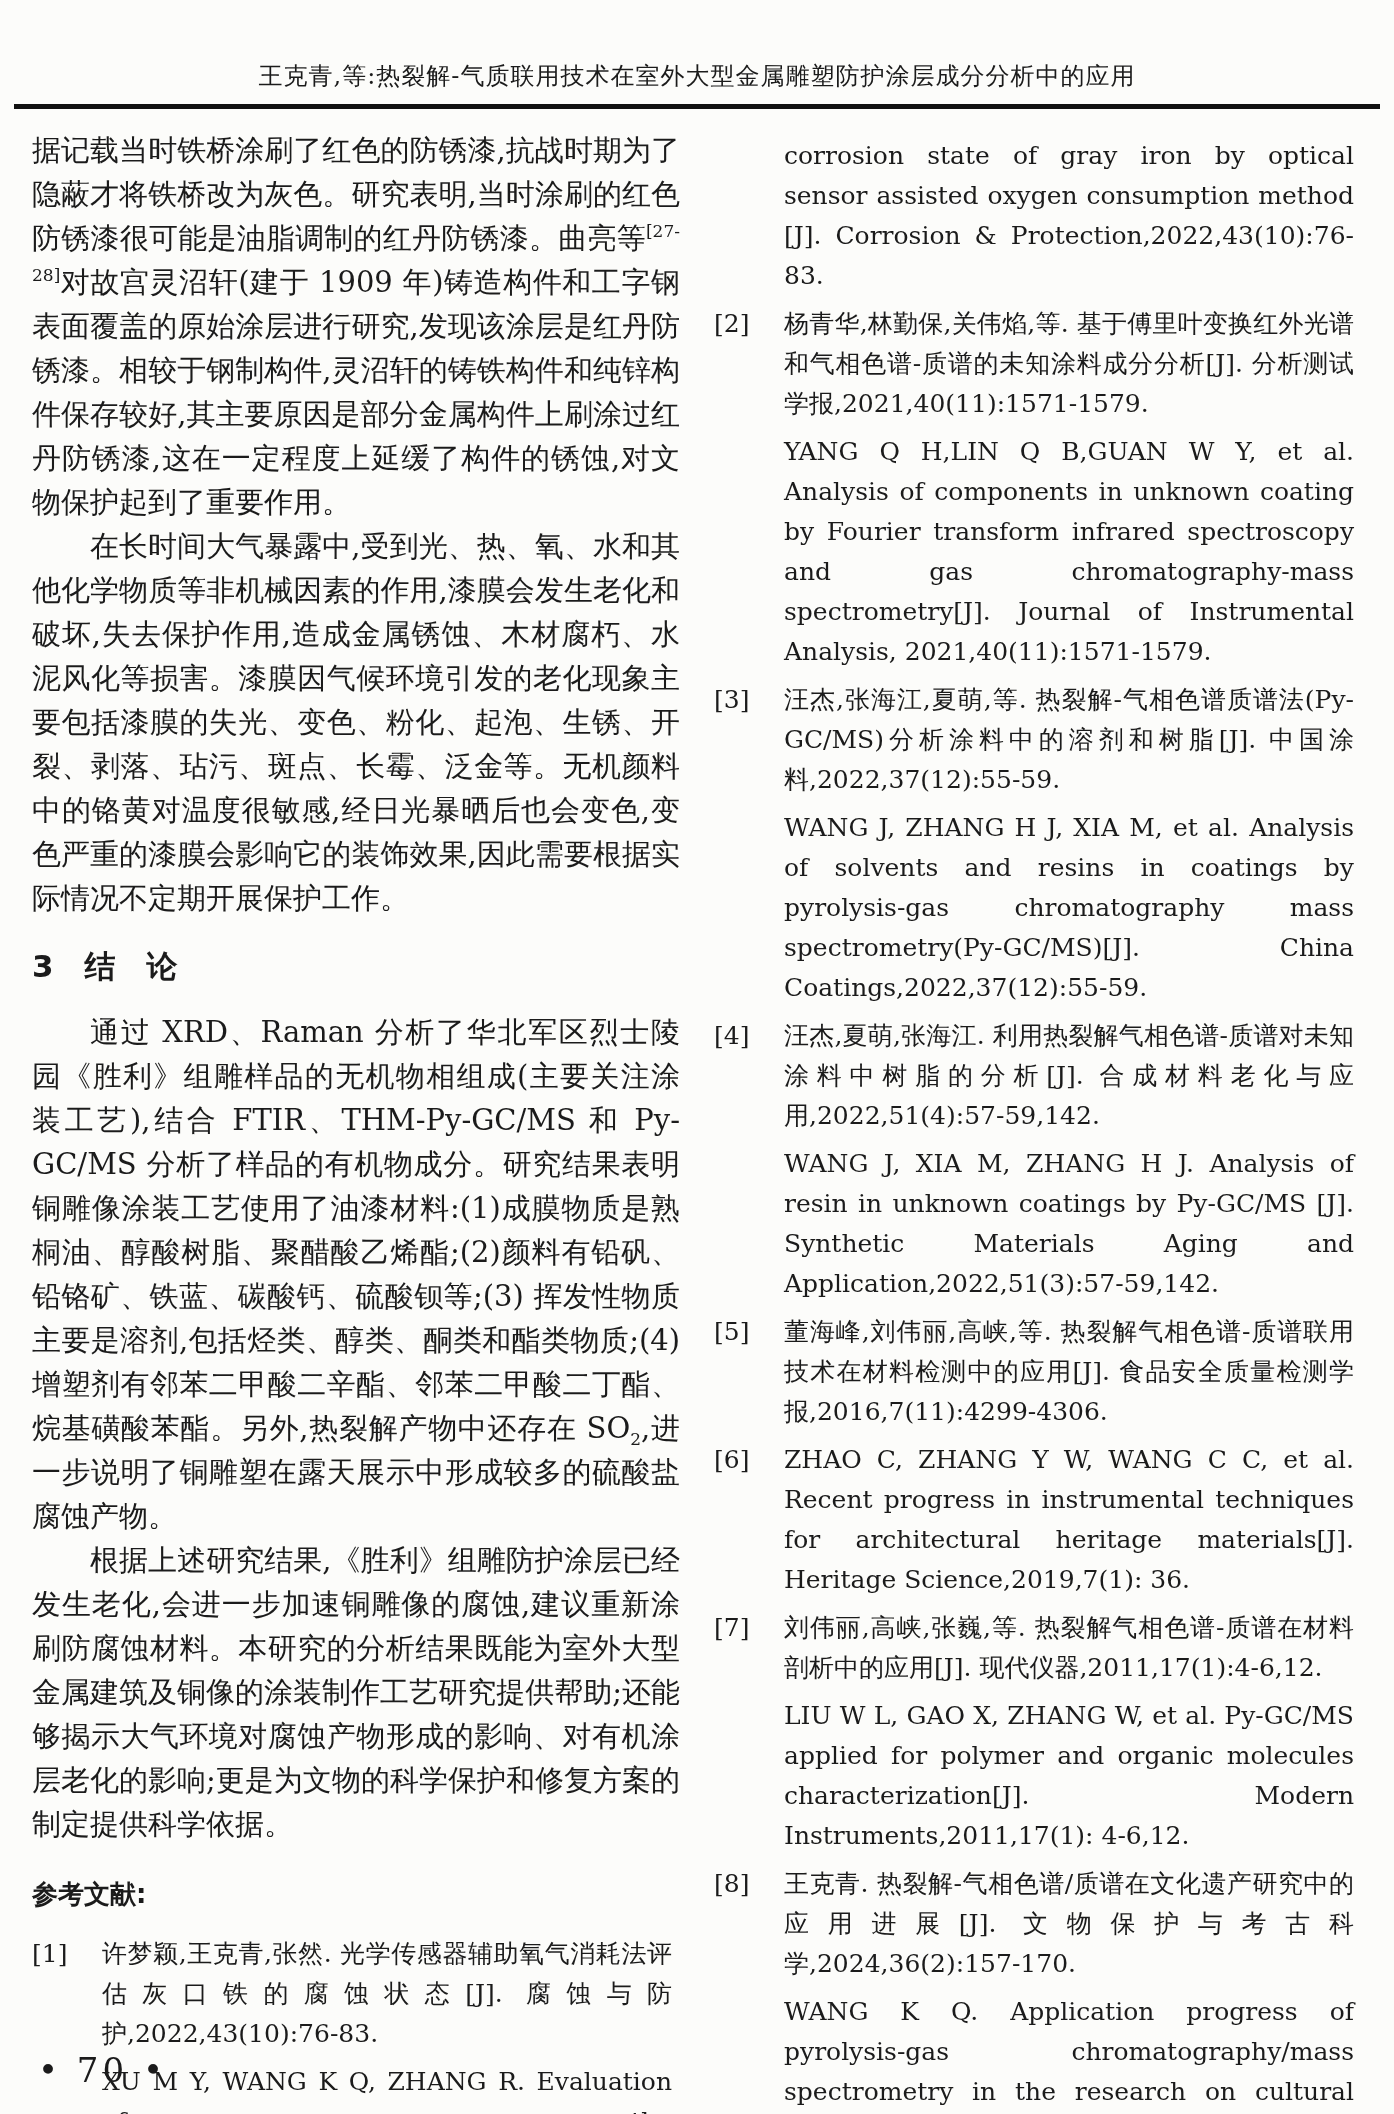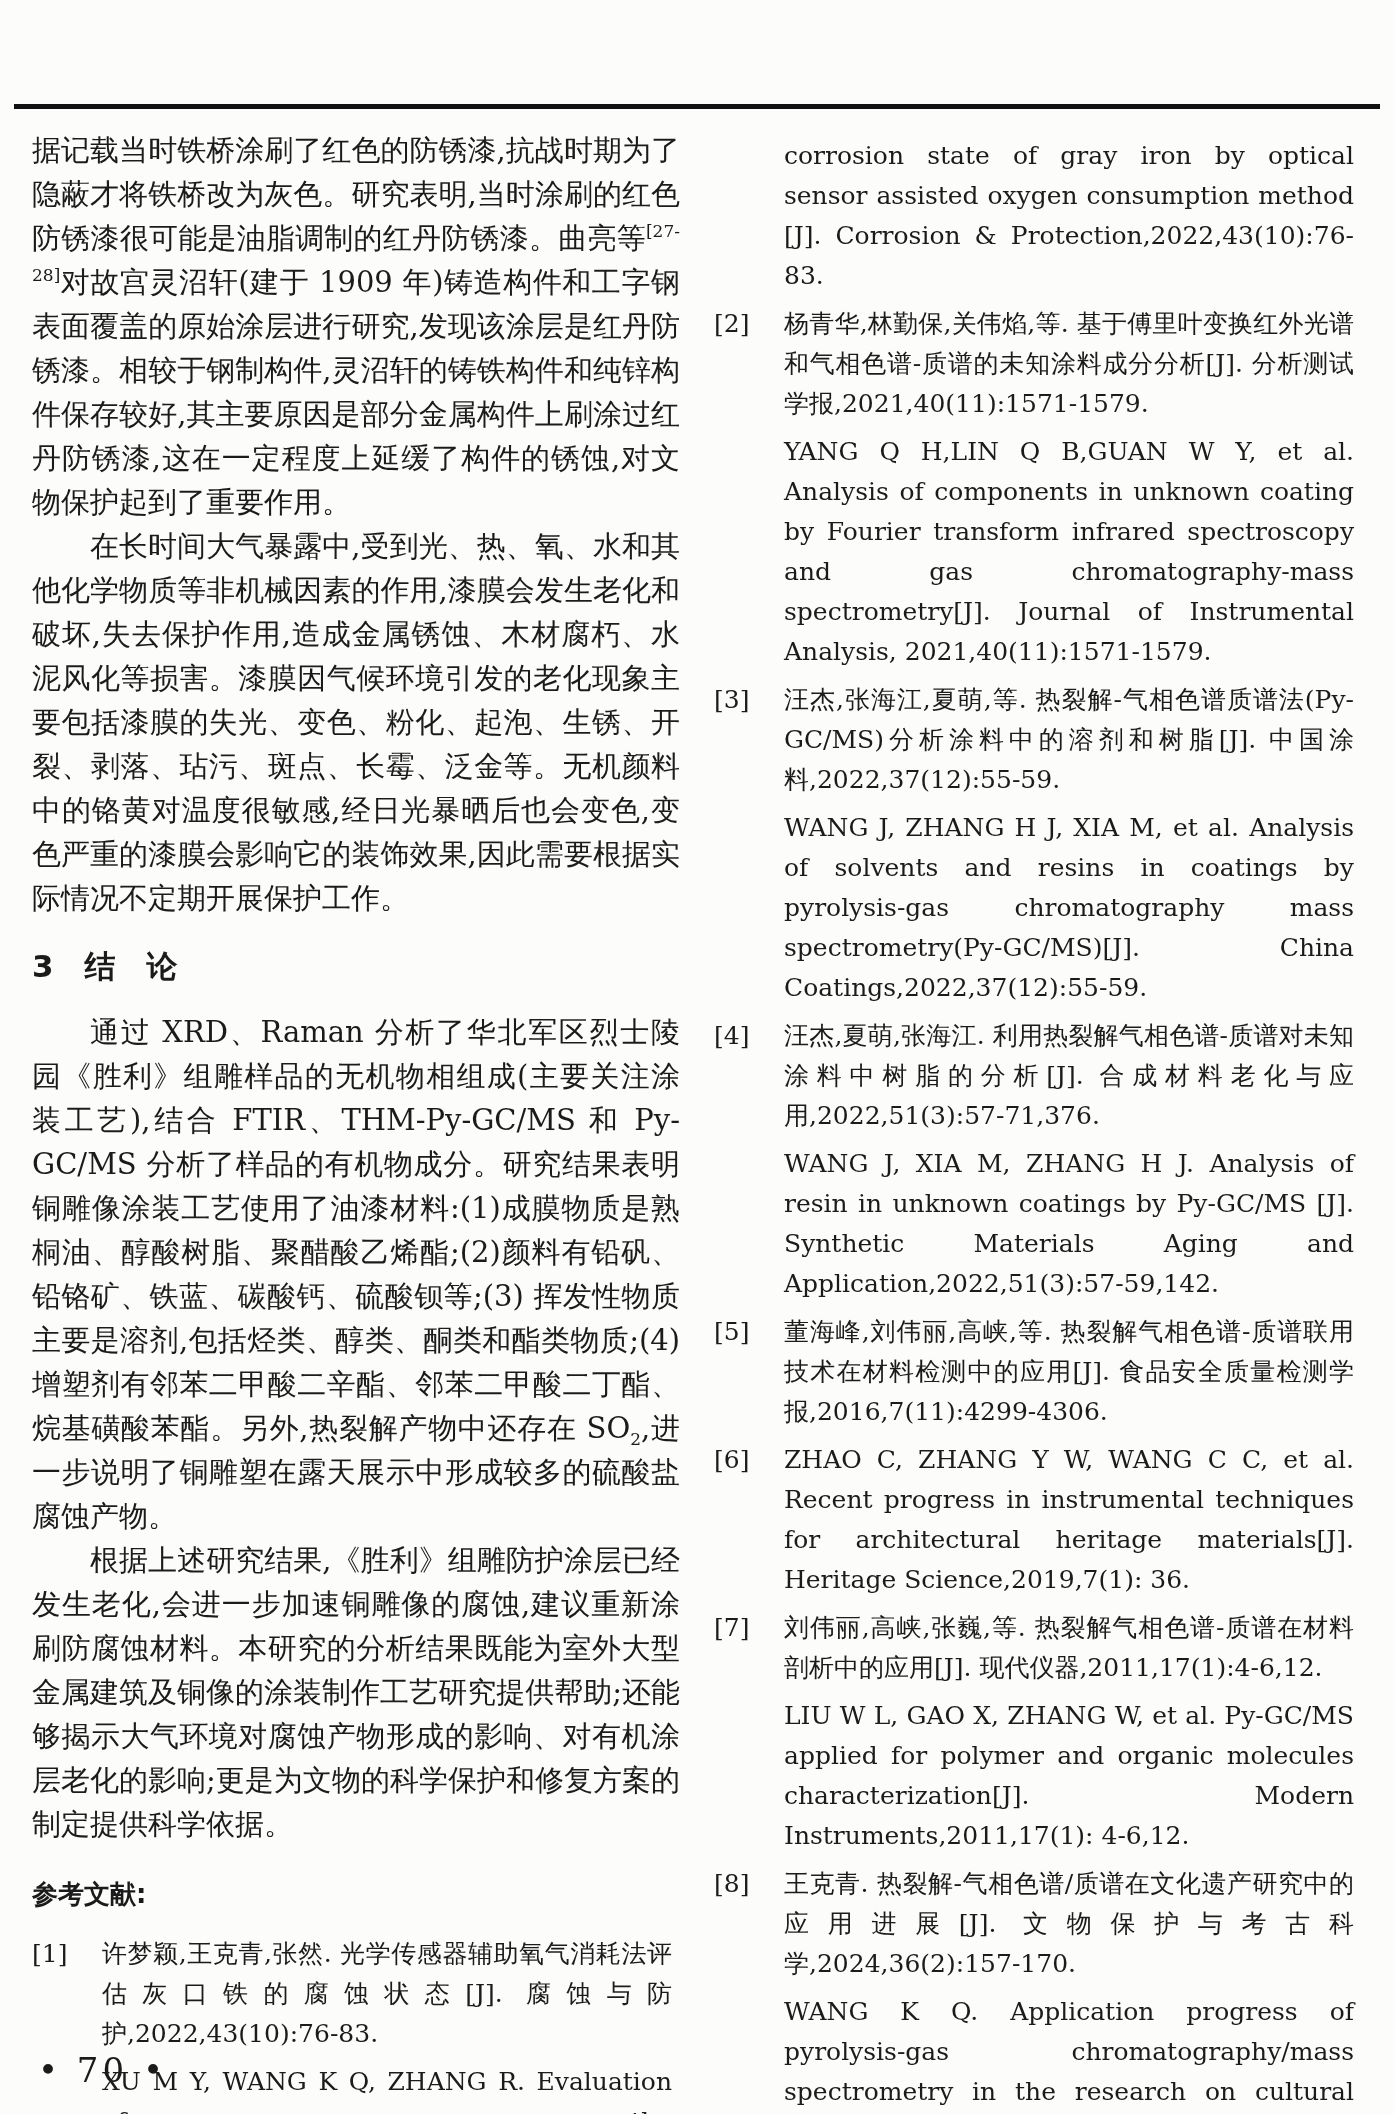--- a/index.html
+++ b/index.html
@@ -77,20 +77,21 @@
     top: 2050px;
     font-size: 34px;
     letter-spacing: 4px;
   }
 </style>
 </head>
 <body>
 
 <div class="page">
 
+  <div class="running-header">王克青,等:热裂解-气质联用技术在室外大型金属雕塑防护涂层成分分析中的应用</div>
   <div class="header-rule"></div>
 
   <div class="columns">
 
     <div class="col">
       <p class="body-p no-indent"><span>据记载当时铁桥涂刷了红色的防锈漆,抗战时期为了隐蔽才将铁桥改为灰色。研究表明,当时涂刷的红色防锈漆很可能是油脂调制的红丹防锈漆。曲亮等</span><sup class="sup">[27-28]</sup><span>对故宫灵沼轩(建于 1909 年)铸造构件和工字钢表面覆盖的原始涂层进行研究,发现该涂层是红丹防锈漆。相较于钢制构件,灵沼轩的铸铁构件和纯锌构件保存较好,其主要原因是部分金属构件上刷涂过红丹防锈漆,这在一定程度上延缓了构件的锈蚀,对文物保护起到了重要作用。</span></p>
       <p class="body-p">在长时间大气暴露中,受到光、热、氧、水和其他化学物质等非机械因素的作用,漆膜会发生老化和破坏,失去保护作用,造成金属锈蚀、木材腐朽、水泥风化等损害。漆膜因气候环境引发的老化现象主要包括漆膜的失光、变色、粉化、起泡、生锈、开裂、剥落、玷污、斑点、长霉、泛金等。无机颜料中的铬黄对温度很敏感,经日光暴晒后也会变色,变色严重的漆膜会影响它的装饰效果,因此需要根据实际情况不定期开展保护工作。</p>
       <h2 class="section-heading">3　结　论</h2>
       <p class="body-p"><span>通过 XRD、Raman 分析了华北军区烈士陵园《胜利》组雕样品的无机物相组成(主要关注涂装工艺),结合 FTIR、THM-Py-GC/MS 和 Py-GC/MS 分析了样品的有机物成分。研究结果表明铜雕像涂装工艺使用了油漆材料:(1)成膜物质是熟桐油、醇酸树脂、聚醋酸乙烯酯;(2)颜料有铅矾、铅铬矿、铁蓝、碳酸钙、硫酸钡等;(3) 挥发性物质主要是溶剂,包括烃类、醇类、酮类和酯类物质;(4)增塑剂有邻苯二甲酸二辛酯、邻苯二甲酸二丁酯、烷基磺酸苯酯。另外,热裂解产物中还存在 SO</span><sub class="sub">2</sub><span>,进一步说明了铜雕塑在露天展示中形成较多的硫酸盐腐蚀产物。</span></p>
       <p class="body-p">根据上述研究结果,《胜利》组雕防护涂层已经发生老化,会进一步加速铜雕像的腐蚀,建议重新涂刷防腐蚀材料。本研究的分析结果既能为室外大型金属建筑及铜像的涂装制作工艺研究提供帮助;还能够揭示大气环境对腐蚀产物形成的影响、对有机涂层老化的影响;更是为文物的科学保护和修复方案的制定提供科学依据。</p>
@@ -114,21 +115,21 @@
       </div>
 
       <div class="ref">
         <span class="ref-label">[3]</span>
         <p class="ref-text">汪杰,张海江,夏萌,等. 热裂解-气相色谱质谱法(Py-GC/MS)分析涂料中的溶剂和树脂[J]. 中国涂料,2022,37(12):55-59.</p>
         <p class="ref-text">WANG J, ZHANG H J, XIA M, et al. Analysis of solvents and resins in coatings by pyrolysis-gas chromatography mass spectrometry(Py-GC/MS)[J]. China Coatings,2022,37(12):55-59.</p>
       </div>
 
       <div class="ref">
         <span class="ref-label">[4]</span>
-        <p class="ref-text">汪杰,夏萌,张海江. 利用热裂解气相色谱-质谱对未知涂料中树脂的分析[J]. 合成材料老化与应用,2022,51(3):57-71,376.</p>
+        <p class="ref-text">汪杰,夏萌,张海江. 利用热裂解气相色谱-质谱对未知涂料中树脂的分析[J]. 合成材料老化与应用,2022,51(4):57-59,142.</p>
         <p class="ref-text">WANG J, XIA M, ZHANG H J. Analysis of resin in unknown coatings by Py-GC/MS [J]. Synthetic Materials Aging and Application,2022,51(3):57-59,142.</p>
       </div>
 
       <div class="ref">
         <span class="ref-label">[5]</span>
         <p class="ref-text">董海峰,刘伟丽,高峡,等. 热裂解气相色谱-质谱联用技术在材料检测中的应用[J]. 食品安全质量检测学报,2016,7(11):4299-4306.</p>
       </div>
 
       <div class="ref">
         <span class="ref-label">[6]</span>

